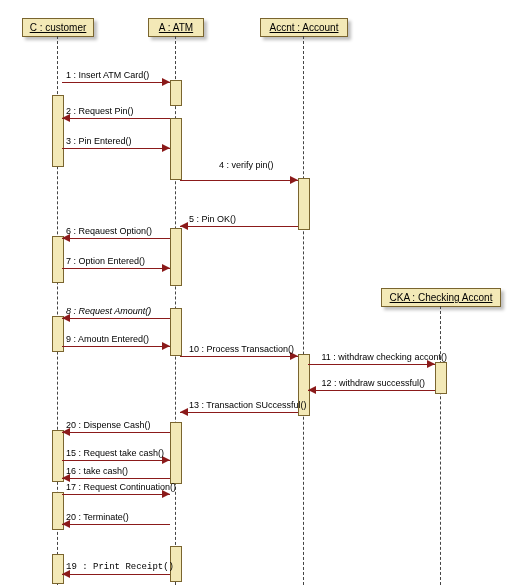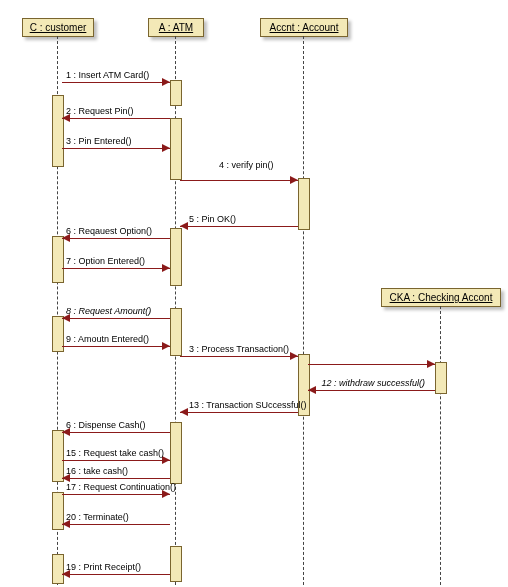--- a/index.html
+++ b/index.html
@@ -107,40 +107,41 @@
     <div class="arrow right" style="top: 264px; left: 162px;"></div>
     <div class="msg-label" style="top: 256px; left: 66px;">7 : Option Entered()</div>
     <div class="msg-line" style="left: 62px; top: 318px; width: 108px;"></div>
     <div class="arrow left" style="top: 314px; left: 62px;"></div>
     <div class="msg-label" style="top: 306px; left: 66px; font-style: italic;">8 : Request Amount()</div>
     <div class="msg-line" style="left: 62px; top: 346px; width: 108px;"></div>
     <div class="arrow right" style="top: 342px; left: 162px;"></div>
     <div class="msg-label" style="top: 334px; left: 66px;">9 : Amoutn Entered()</div>
     <div class="msg-line" style="left: 180px; top: 356px; width: 118px;"></div>
     <div class="arrow right" style="top: 352px; left: 290px;"></div>
-    <div class="msg-label" style="top: 344px; left: 189px;">3 : Process Transaction()</div>
+    <div class="msg-label" style="top: 344px; left: 189px;">10 : Process Transaction()</div>
     <div class="msg-line" style="left: 308px; top: 364px; width: 127px;"></div>
     <div class="arrow right" style="top: 360px; left: 427px;"></div>
+    <div class="msg-label" style="top: 352px; left: 321.5px;">11 : withdraw checking accont()</div>
     <div class="msg-line" style="left: 308px; top: 390px; width: 127px;"></div>
     <div class="arrow left" style="top: 386px; left: 308px;"></div>
-    <div class="msg-label" style="top: 378px; left: 321.5px; font-style: italic;">12 : withdraw successful()</div>
+    <div class="msg-label" style="top: 378px; left: 321.5px;">12 : withdraw successful()</div>
     <div class="msg-line" style="left: 180px; top: 412px; width: 118px;"></div>
     <div class="arrow left" style="top: 408px; left: 180px;"></div>
     <div class="msg-label" style="top: 400px; left: 189px;">13 : Transaction SUccessful()</div>
     <div class="msg-line" style="left: 62px; top: 432px; width: 108px;"></div>
     <div class="arrow left" style="top: 428px; left: 62px;"></div>
-    <div class="msg-label" style="top: 420px; left: 66px;">6 : Dispense Cash()</div>
+    <div class="msg-label" style="top: 420px; left: 66px;">20 : Dispense Cash()</div>
     <div class="msg-line" style="left: 62px; top: 460px; width: 108px;"></div>
     <div class="arrow right" style="top: 456px; left: 162px;"></div>
     <div class="msg-label" style="top: 448px; left: 66px;">15 : Request  take cash()</div>
     <div class="msg-line" style="left: 62px; top: 478px; width: 108px;"></div>
     <div class="arrow left" style="top: 474px; left: 62px;"></div>
     <div class="msg-label" style="top: 466px; left: 66px;">16 : take cash()</div>
     <div class="msg-line" style="left: 62px; top: 494px; width: 108px;"></div>
     <div class="arrow right" style="top: 490px; left: 162px;"></div>
     <div class="msg-label" style="top: 482px; left: 66px;">17 : Request Continuation()</div>
     <div class="msg-line" style="left: 62px; top: 524px; width: 108px;"></div>
     <div class="arrow left" style="top: 520px; left: 62px;"></div>
     <div class="msg-label" style="top: 512px; left: 66px;">20 : Terminate()</div>
     <div class="msg-line" style="left: 62px; top: 574px; width: 108px;"></div>
     <div class="arrow left" style="top: 570px; left: 62px;"></div>
-    <div class="msg-label" style="top: 562px; left: 66px;">19 : Print Receipt()</div>
+    <div class="msg-label" style="top: 562px; left: 66px; font-family: Liberation Mono, monospace;">19 : Print Receipt()</div>
   </div>
 
 </body></html>

